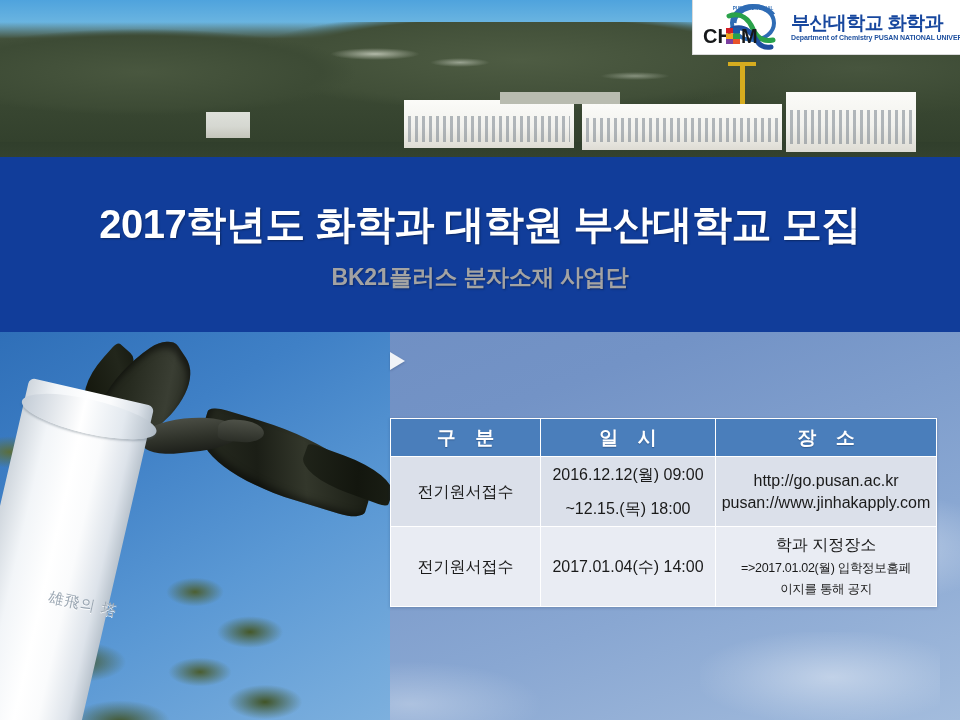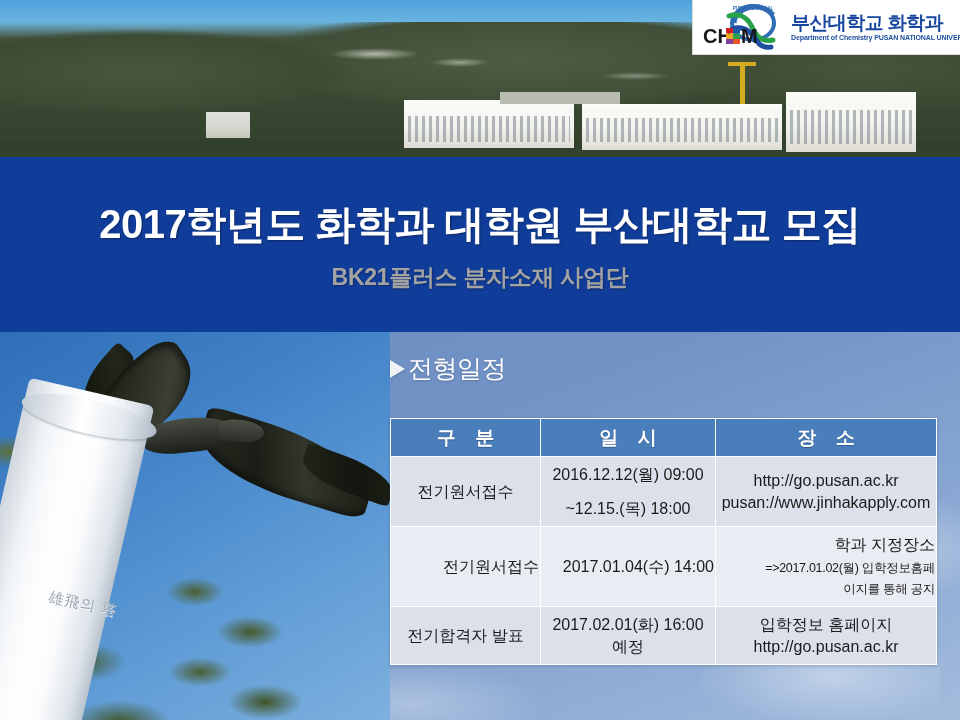--- a/index.html
+++ b/index.html
@@ -245,21 +245,21 @@
     height: 38px;
     text-shadow: 0 1px 1px rgba(20,45,85,.4);
   }
   .sched-table tbody td {
     background: #dbe0ea;
     color: #1a1a1a;
     font-size: 16px;
     line-height: 1.35;
     padding: 7px 1px;
   }
-  .sched-table tbody tr:nth-child(2) td { background: #e9ecf3; text-align: right; }
+  .sched-table tbody tr:nth-child(2) td { background: #e9ecf3; }
   .col-div { width: 150px; }
   .col-date { width: 175px; }
   .col-place { width: 221px; }
   .cell-small { font-size: 12.5px; letter-spacing: -0.3px; }
   .spacer-line { display:block; height: 12px; }
 
   
   .logo-box {
     position: absolute; left: 692px; top: 0;
     width: 268px; height: 55px;
@@ -368,21 +368,20 @@
       <div class="eagle-body"></div>
       <div class="eagle-head"></div>
       <div class="column"></div>
       <div class="column-ring"></div>
       <div class="column-text">雄飛의 塔</div>
     </div>
   </div>
 
   <div class="section-heading">
     <span class="tri-icon"></span>
-    <span>전형일정</span>
   </div>
 
   <table class="sched-table">
     <colgroup>
       <col class="col-div">
         <col class="col-date">
         <col class="col-place">
     </colgroup>
     <thead>
       <tr>
@@ -411,27 +410,16 @@
         <td>
           <span>2017.01.04(수) 14:00</span>
         </td>
         <td>
           <span>학과 지정장소</span><br>
           <span class="cell-small">=&gt;2017.01.02(월)  입학정보홈페</span><br>
           <span class="cell-small">이지를 통해 공지</span>
         </td>
       </tr>
 
-      <tr>
-        <td>전기합격자 발표</td>
-        <td>
-          <span>2017.02.01(화) 16:00</span><br>
-          <span>예정</span>
-        </td>
-        <td>
-          <span>입학정보 홈페이지</span><br>
-          <span>http://go.pusan.ac.kr</span>
-        </td>
-      </tr>
     </tbody>
   </table>
 
 </div>
 
 </body></html>

